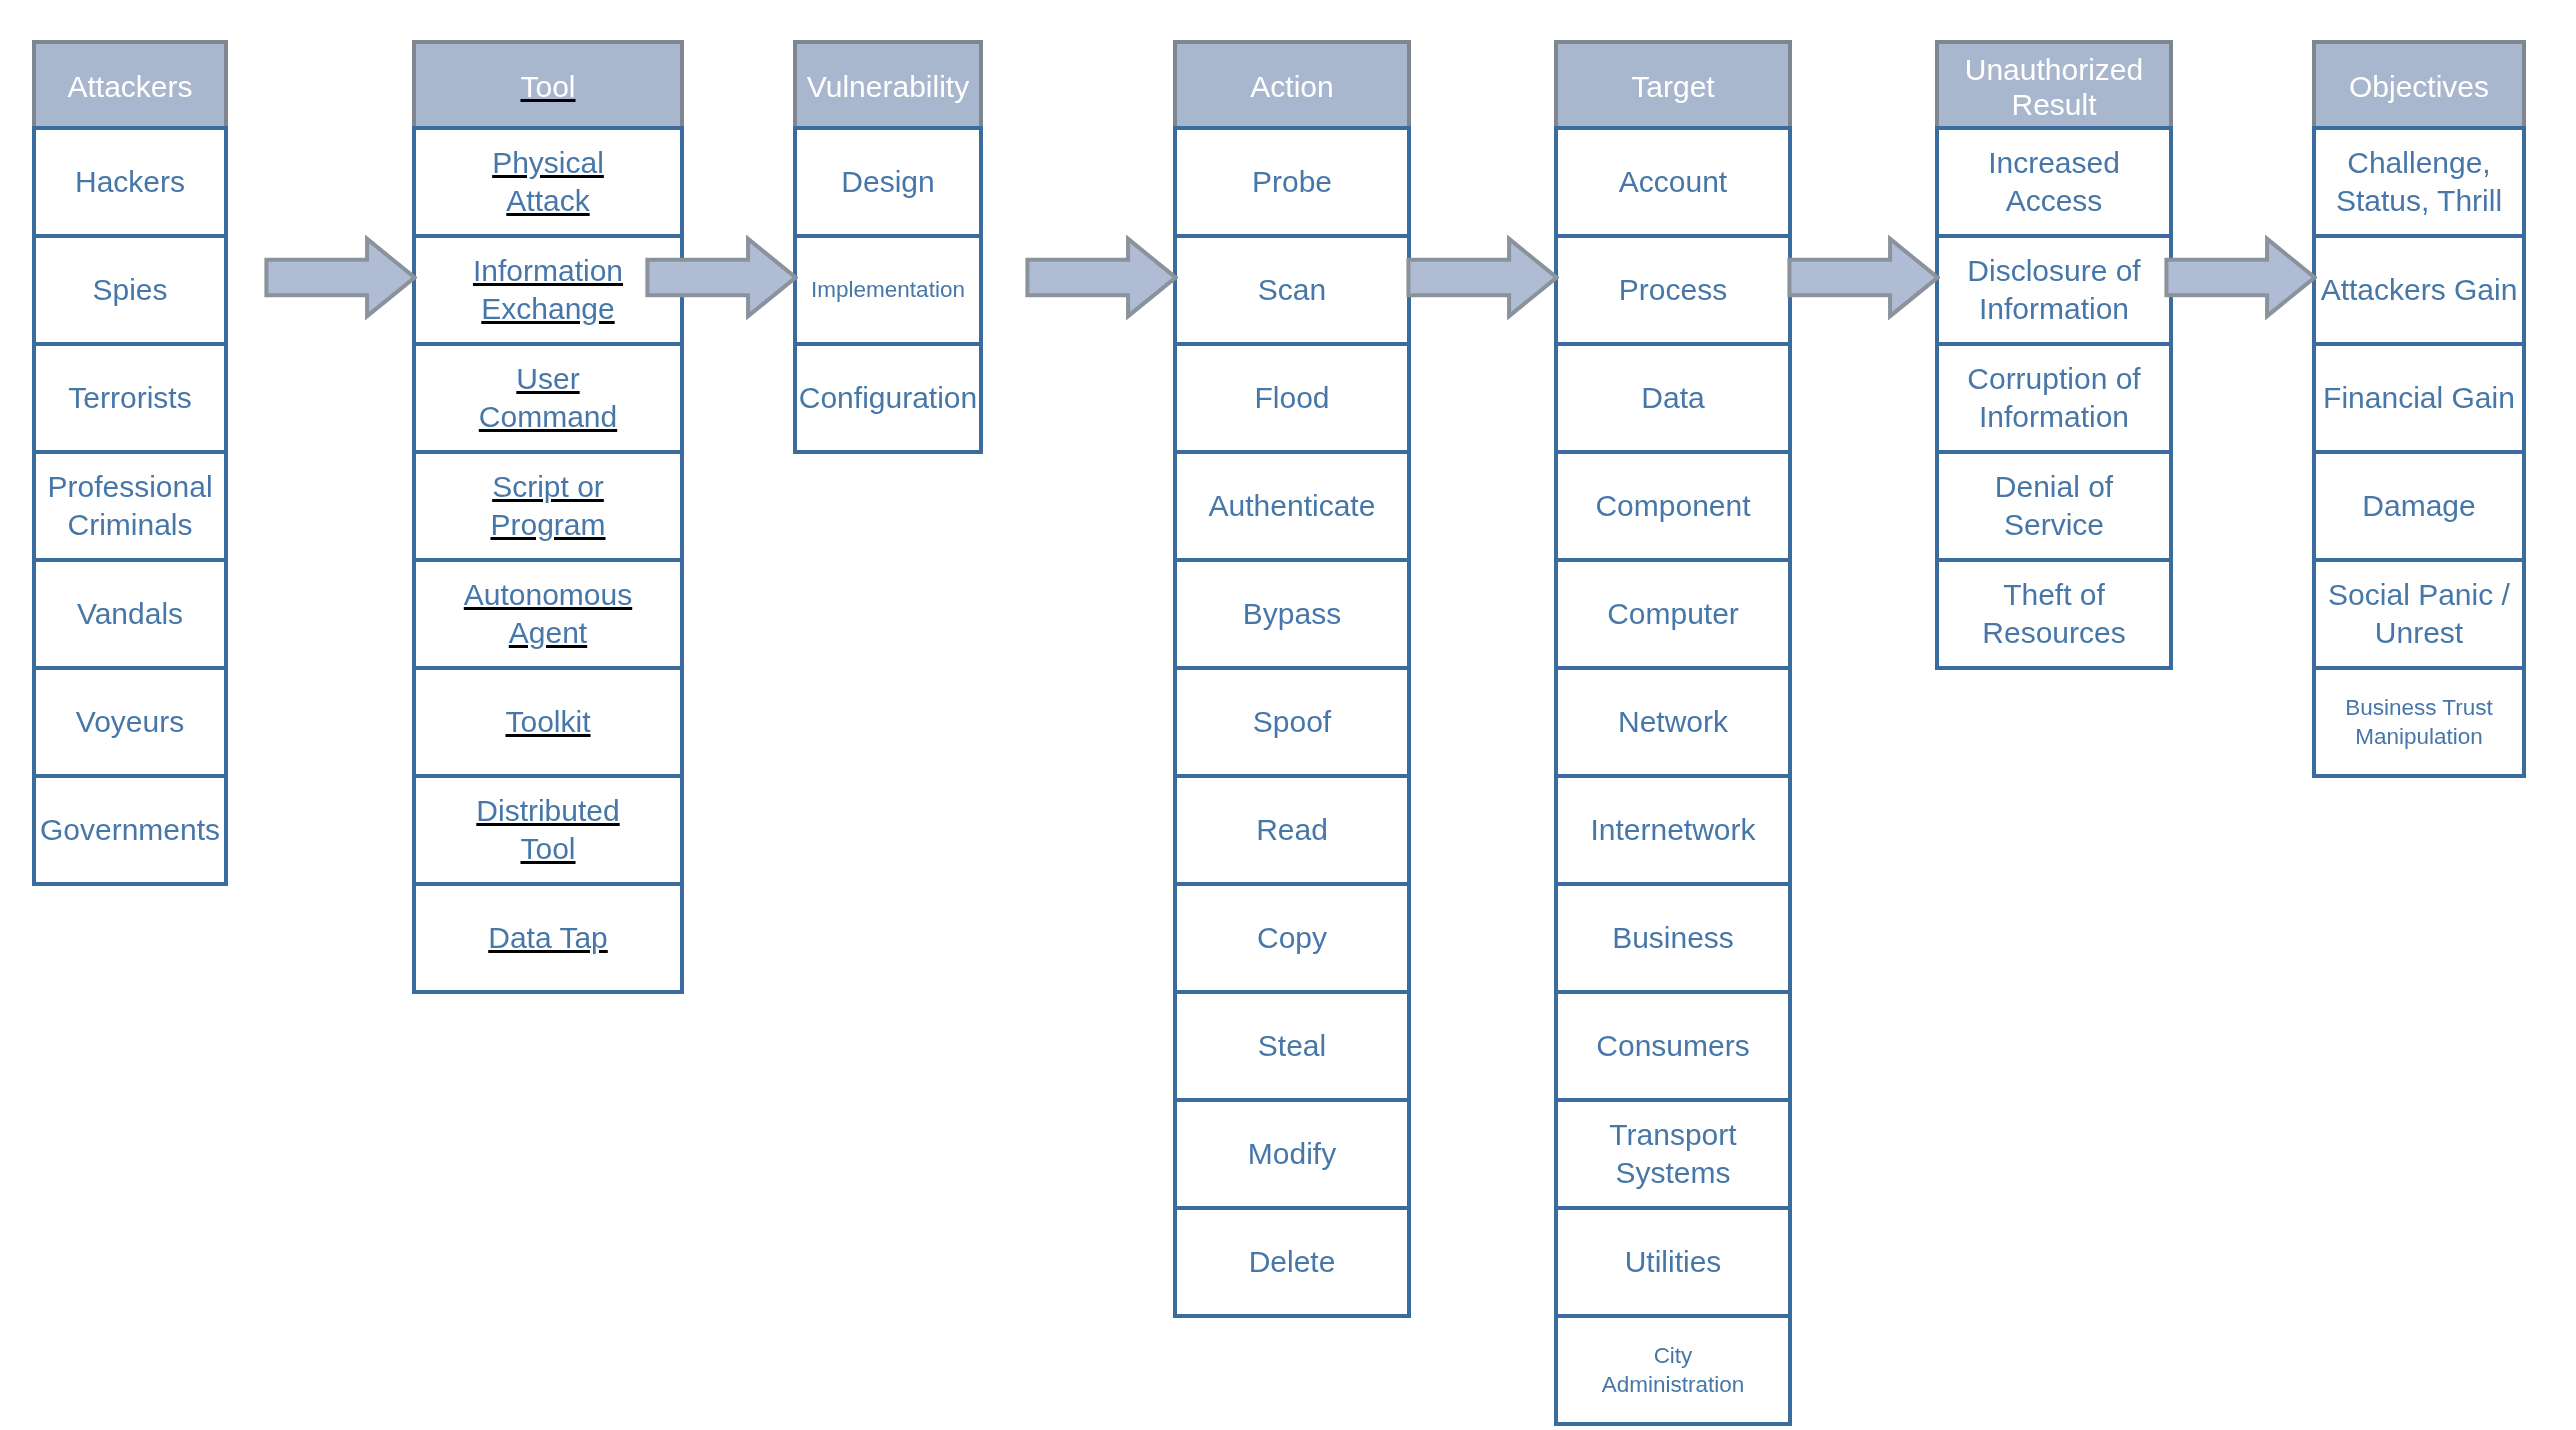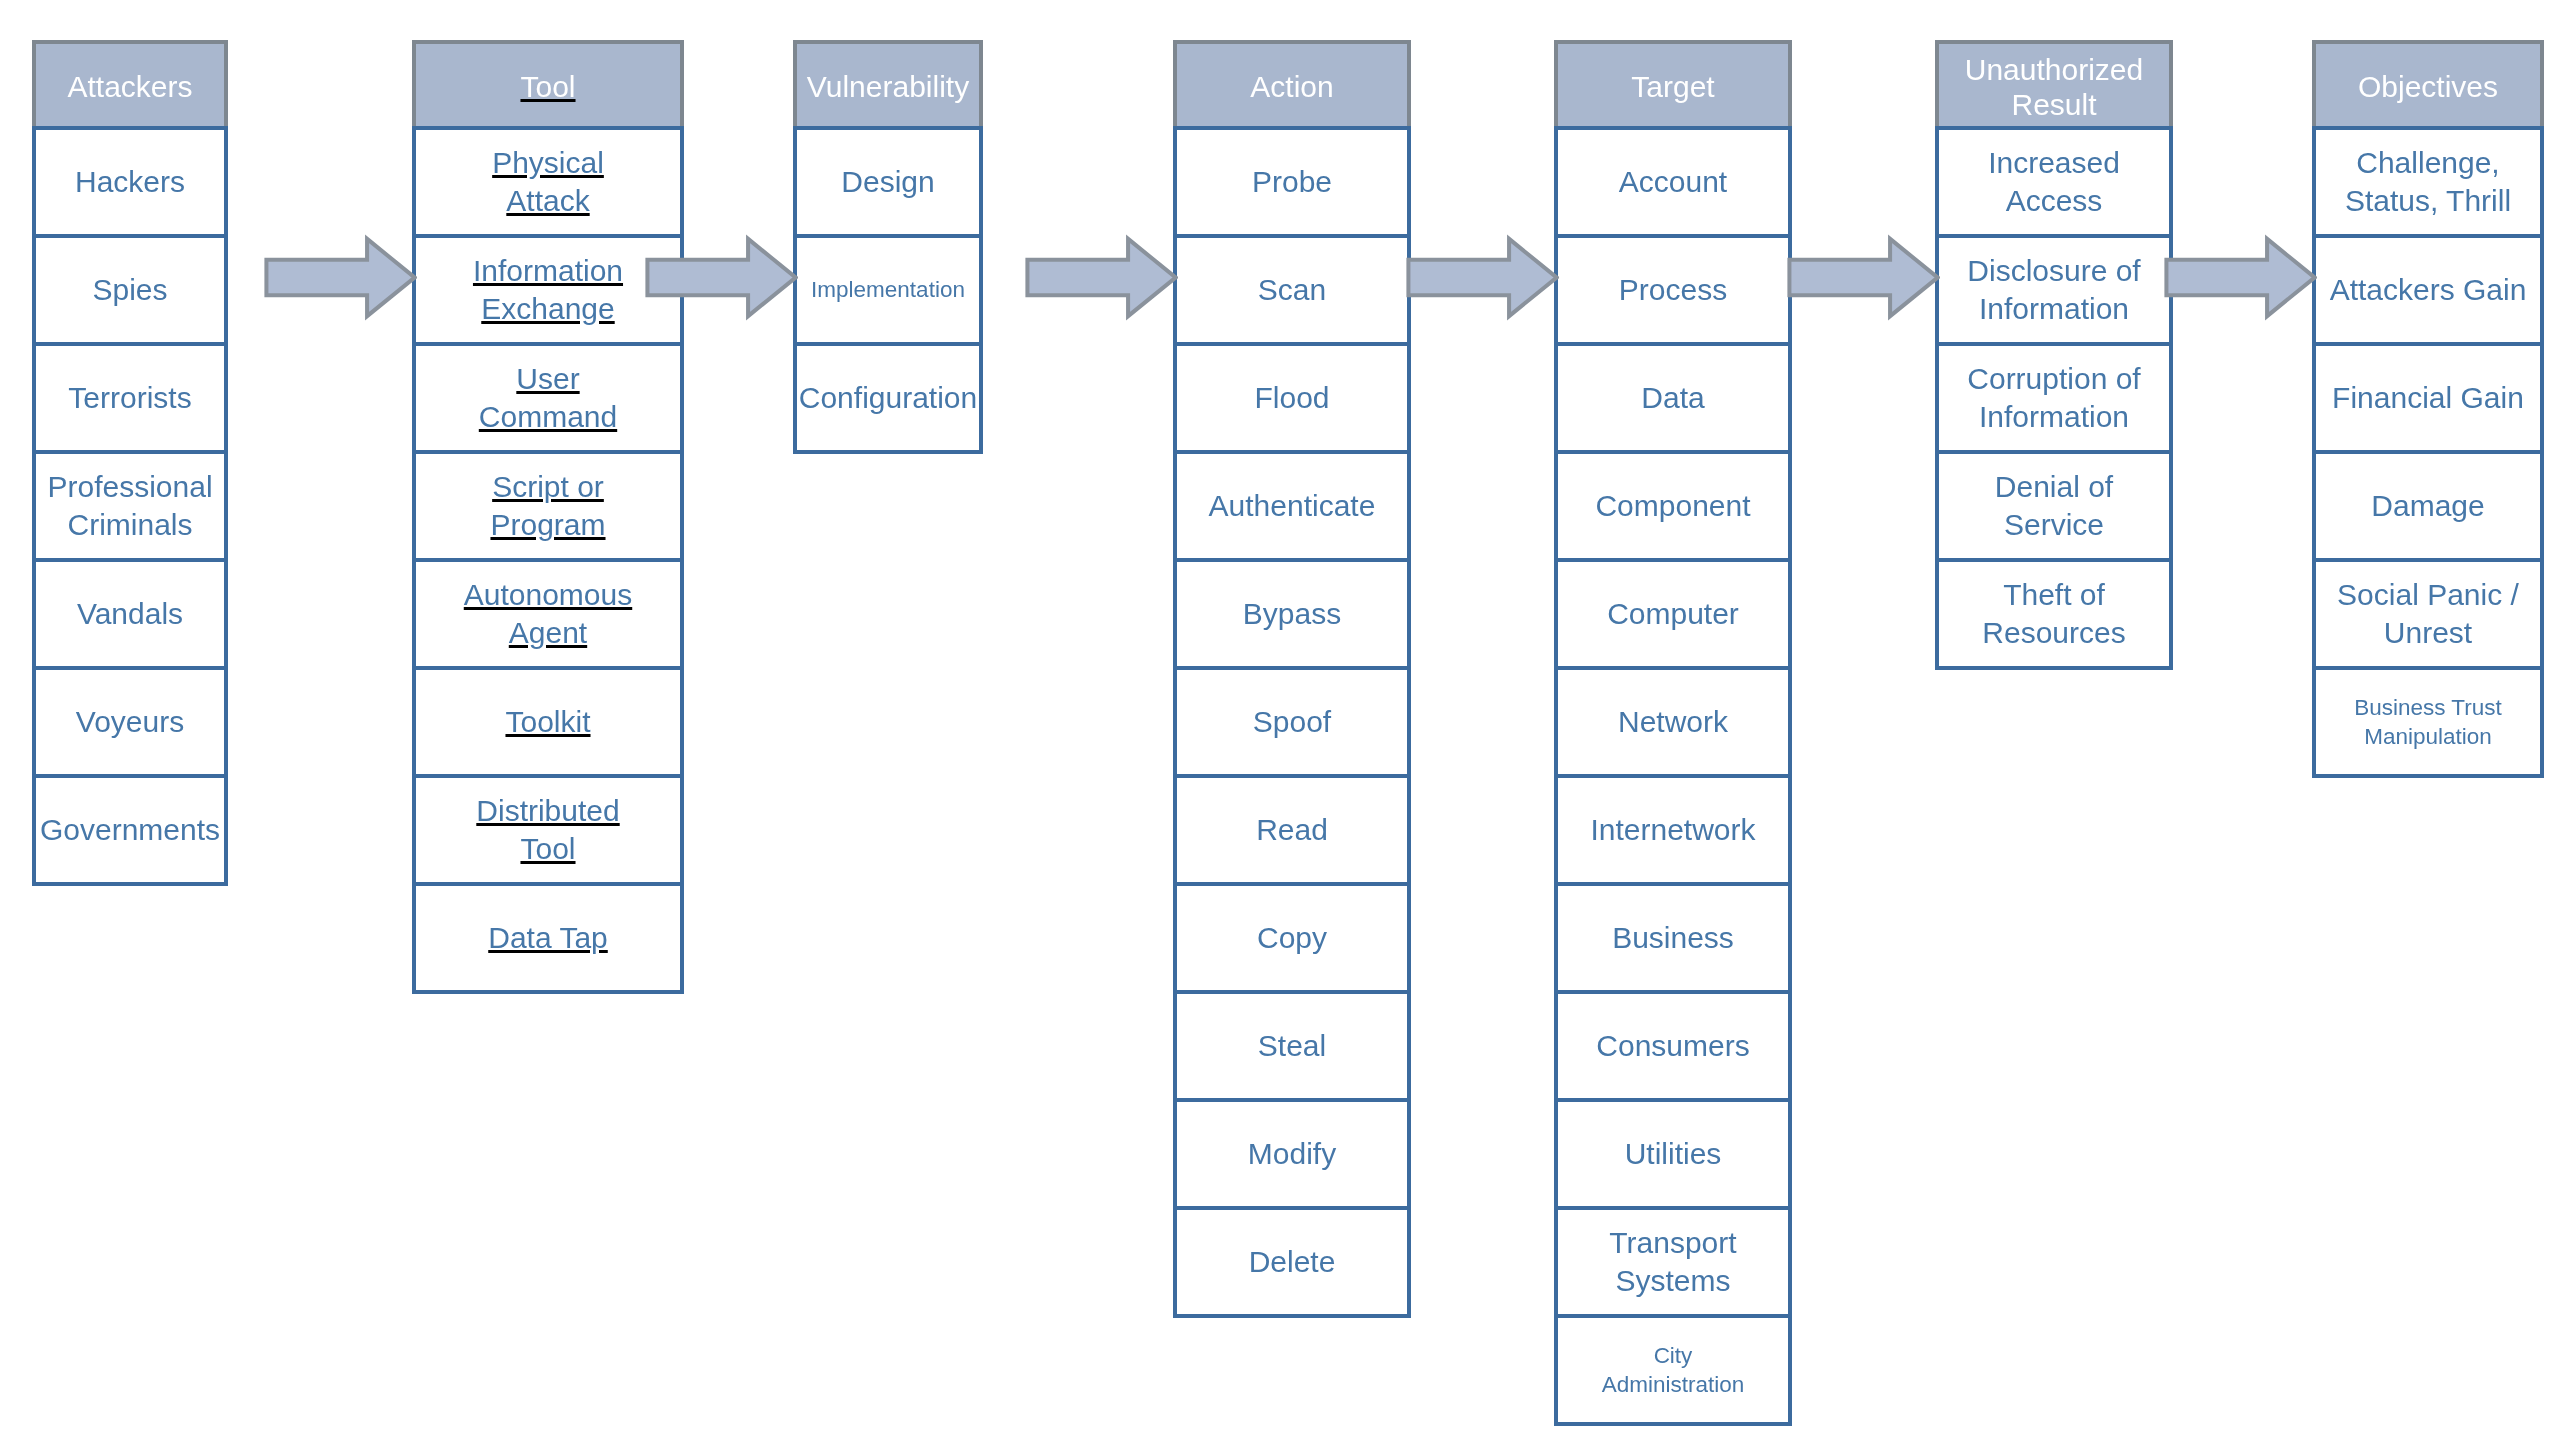--- a/index.html
+++ b/index.html
@@ -121,41 +121,41 @@
       <div class="col-header">Target</div>
       <div class="cell"><span>Account</span></div>
       <div class="cell"><span>Process</span></div>
       <div class="cell"><span>Data</span></div>
       <div class="cell"><span>Component</span></div>
       <div class="cell"><span>Computer</span></div>
       <div class="cell"><span>Network</span></div>
       <div class="cell"><span>Internetwork</span></div>
       <div class="cell"><span>Business</span></div>
       <div class="cell"><span>Consumers</span></div>
-      <div class="cell"><span>Utilities</span></div>
       <div class="cell"><span>Transport
 Systems</span></div>
+      <div class="cell"><span>Utilities</span></div>
       <div class="cell"><span class="small">City
 Administration</span></div>
     </div>
     <div class="column" style="left: 1935px; top: 40px; width: 238px;">
       <div class="col-header">Unauthorized
 Result</div>
       <div class="cell"><span>Increased
 Access</span></div>
       <div class="cell"><span>Disclosure of
 Information</span></div>
       <div class="cell"><span>Corruption of
 Information</span></div>
       <div class="cell"><span>Denial of
 Service</span></div>
       <div class="cell"><span>Theft of
 Resources</span></div>
     </div>
-    <div class="column" style="left: 2312px; top: 40px; width: 232px;">
+    <div class="column" style="left: 2312px; top: 40px; width: 214px;">
       <div class="col-header">Objectives</div>
       <div class="cell"><span>Challenge,
 Status, Thrill</span></div>
       <div class="cell"><span>Attackers Gain</span></div>
       <div class="cell"><span>Financial Gain</span></div>
       <div class="cell"><span>Damage</span></div>
       <div class="cell"><span>Social Panic /
 Unrest</span></div>
       <div class="cell"><span class="small">Business Trust
 Manipulation</span></div>

